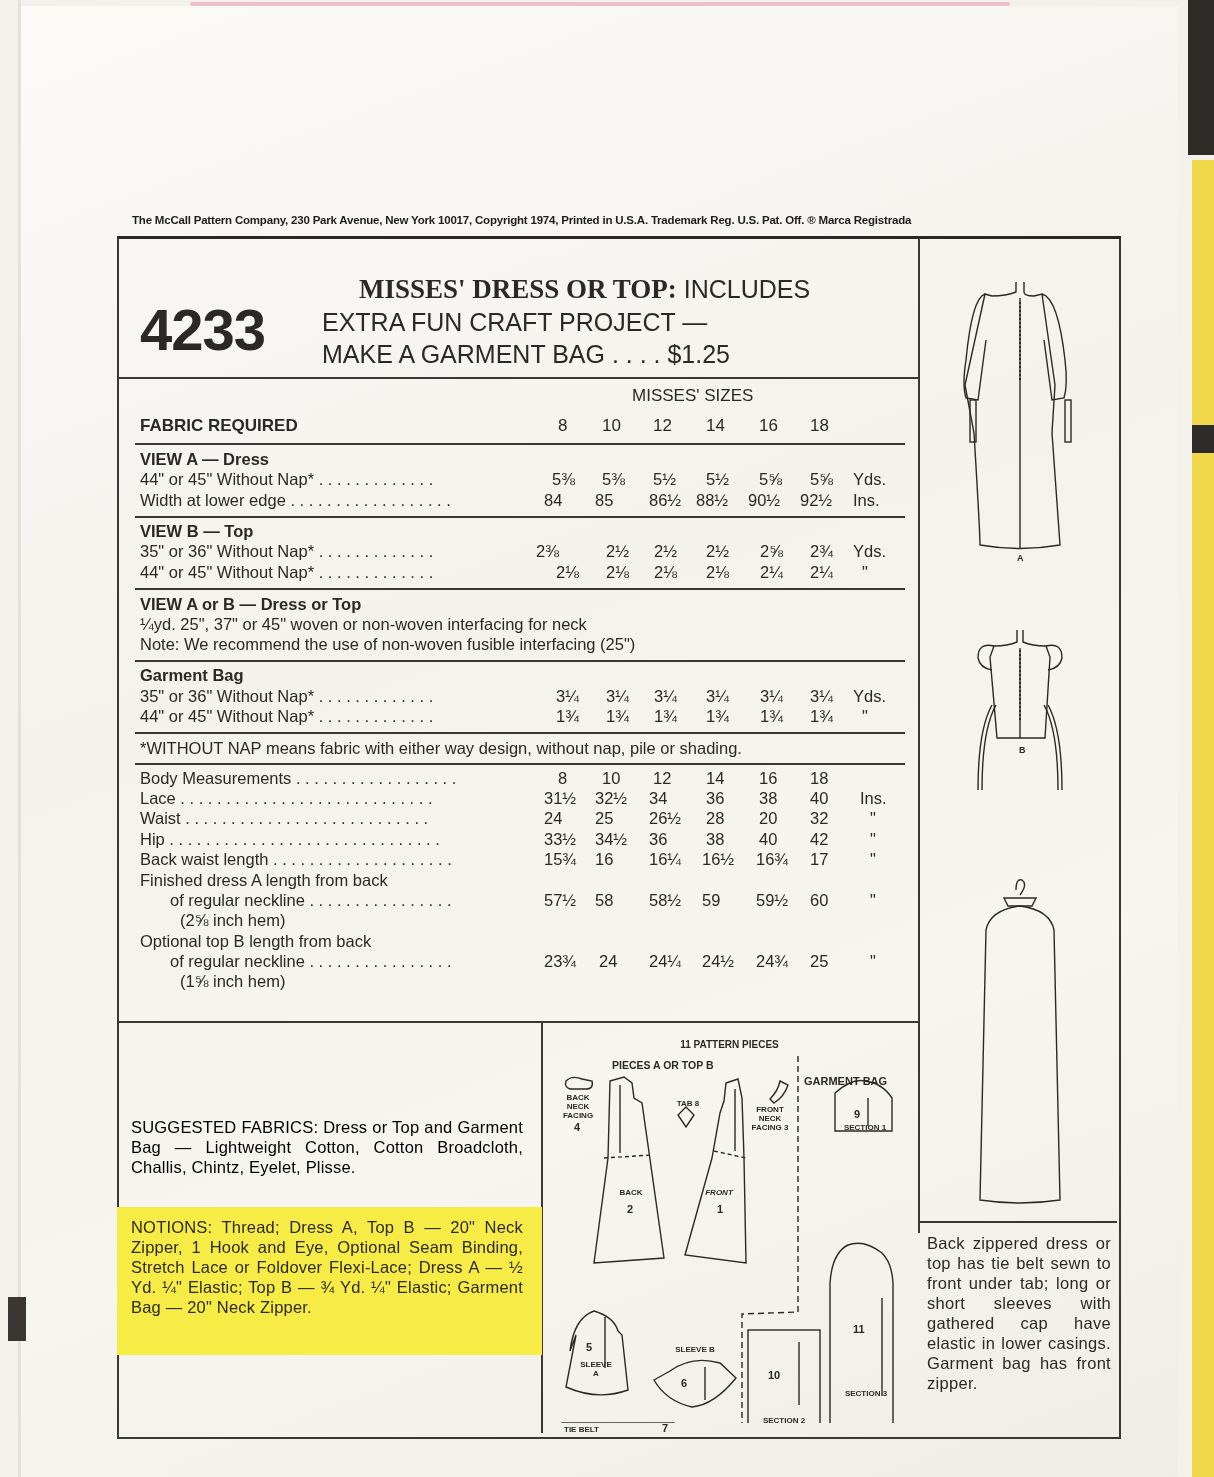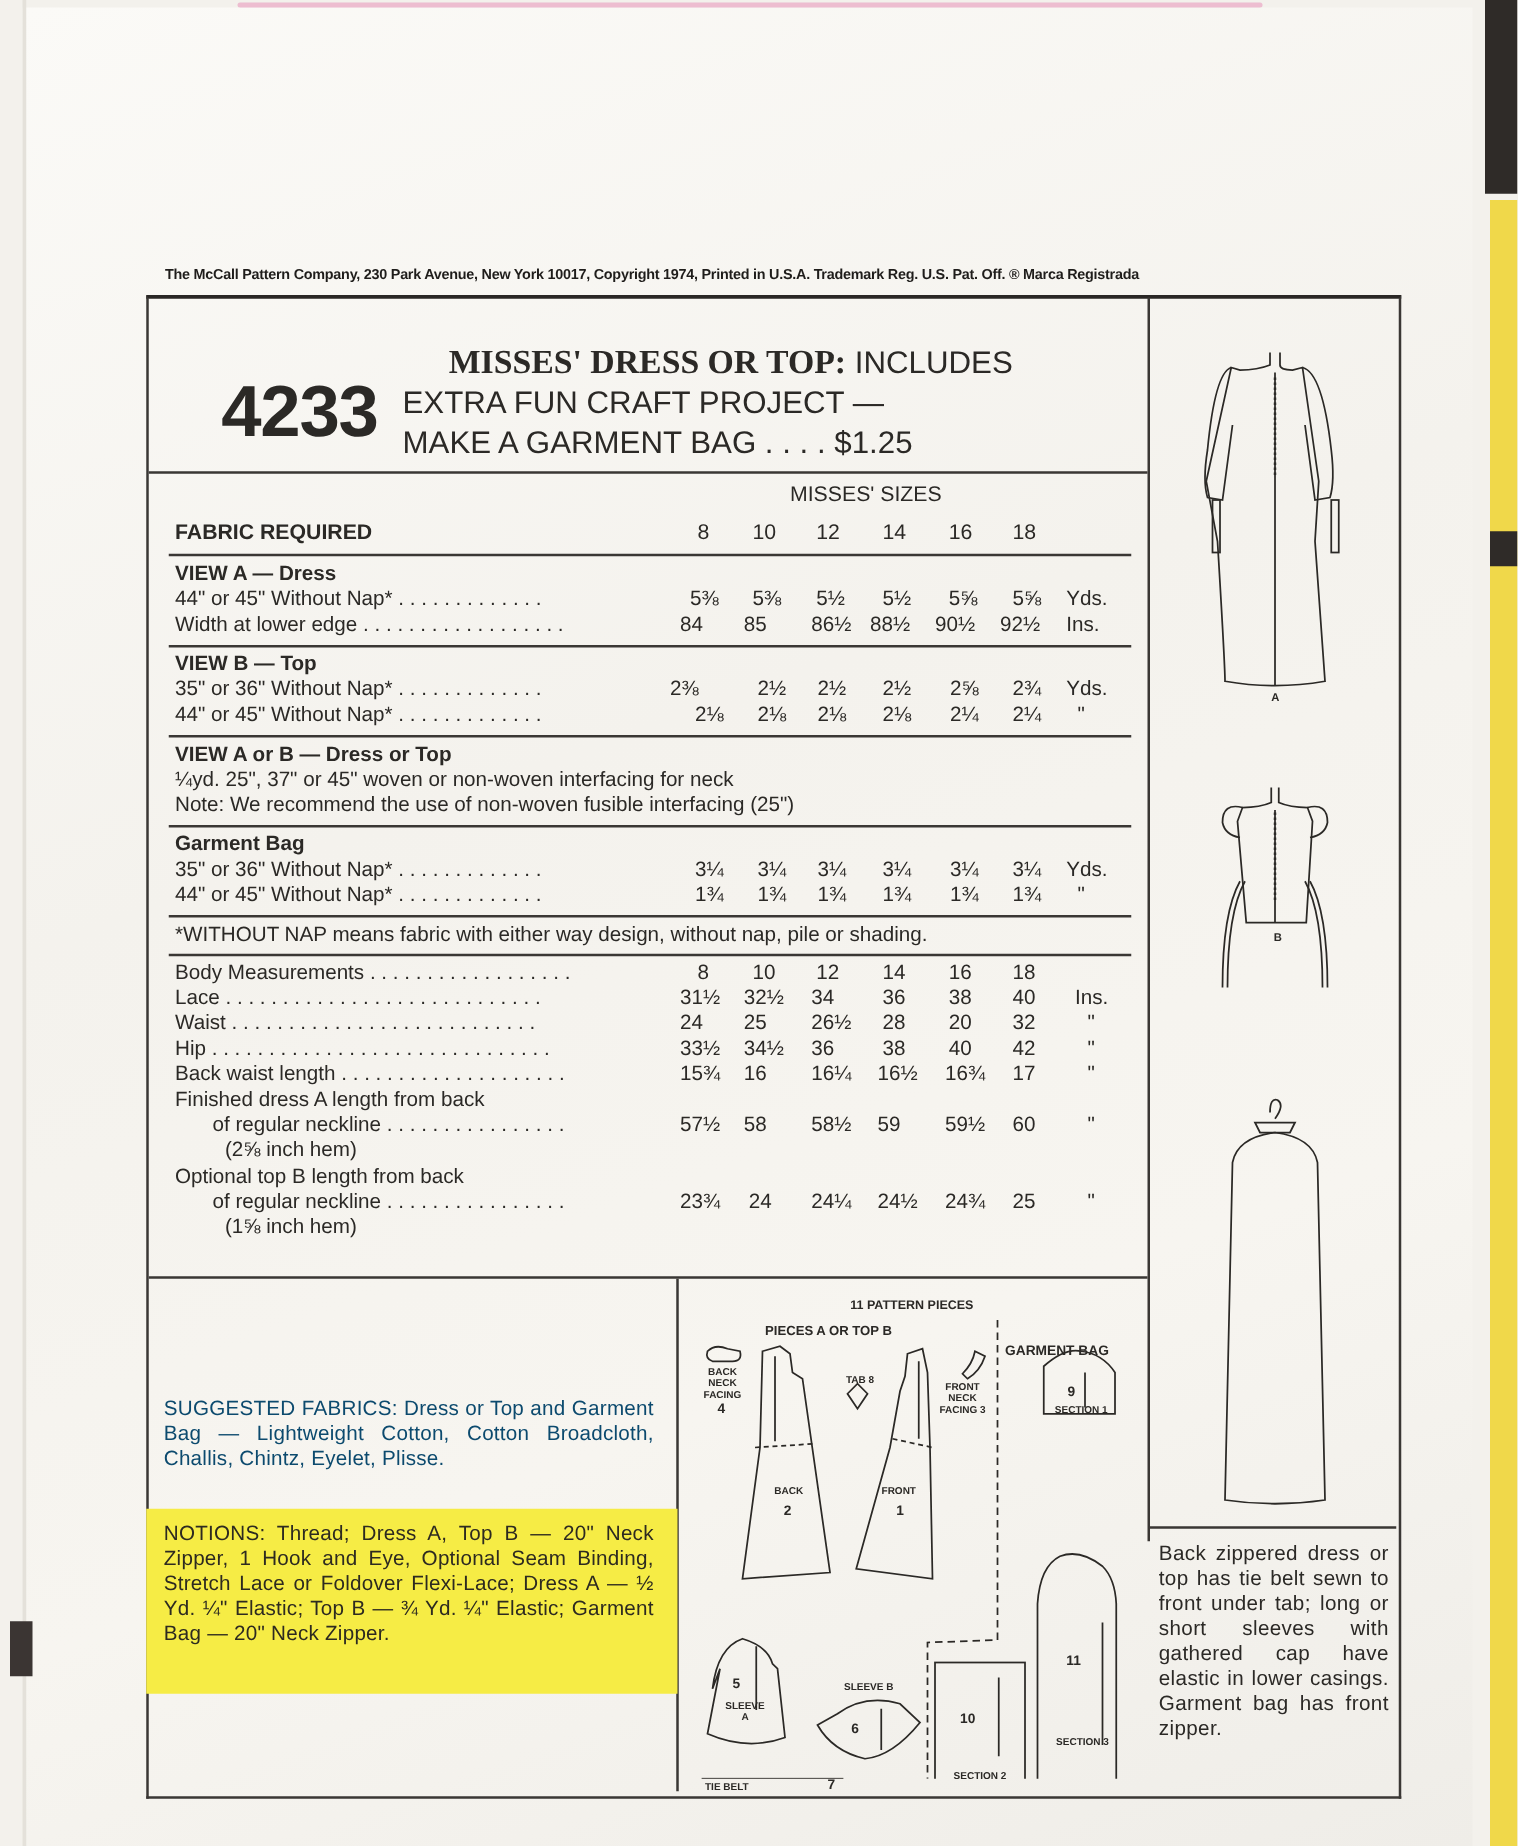--- a/index.html
+++ b/index.html
@@ -20,34 +20,34 @@
   .left-fold { position:absolute; left:18px; top:0; width:3px; height:1477px; background:#e4e1da; }
 
   .copyright {
     position:absolute; left:132px; top:214px; font-size:11.5px; font-weight:bold;
     letter-spacing:-0.2px; white-space:nowrap; color:#1f1d1b;
   }
   .outer-box { position:absolute; left:117px; top:236px; width:1000px; height:1198px; border:2px solid #3a3734; border-top:3px solid #2a2725; }
   .vline-right { position:absolute; left:918px; top:238px; width:2px; height:995px; background:#3a3734; }
   .hline { position:absolute; height:2px; background:#3a3734; }
 
-  .title-num { position:absolute; left:140px; top:296px; font-size:58px; font-weight:bold; letter-spacing:-1px; color:#2b2926;margin-left:37px; }
+  .title-num { position:absolute; left:140px; top:296px; font-size:58px; font-weight:bold; letter-spacing:-1px; color:#2b2926; }
   .title-line1 { position:absolute; left:322px; top:274px; font-family:"Liberation Serif", serif; font-weight:bold; font-size:27px; white-space:nowrap;margin-left:37px; }
   .title-line1 .sans { font-family:"Liberation Sans", sans-serif; font-weight:normal; font-size:25px; }
   .title-line2 { position:absolute; left:322px; top:308px; font-size:25px; white-space:nowrap; }
   .title-line3 { position:absolute; left:322px; top:340px; font-size:25px; white-space:nowrap; }
 
   .row { position:absolute; left:140px; font-size:16.5px; white-space:nowrap; height:20px; line-height:20px; }
   .row .lbl { position:absolute; left:0; }
   .row .c { position:absolute; width:44px; text-align:left; }
   .bold { font-weight:bold;text-align:center; }
   .hdr { font-size:17px; }
   .c0{left:404px}.c1{left:454px}.c2{left:510px}.c3{left:563px}.c4{left:618px}.c5{left:668px}.cu{left:712px}
 
-  .fabrics { position:absolute; left:131px; top:1117px; width:392px; font-size:16.5px; line-height:20px; text-align:justify; color:#0c4a6e; letter-spacing:0.2px; }
+  .fabrics { position:absolute; left:131px; top:1117px; width:392px; font-size:16.5px; line-height:20px; text-align:justify; color:#000000; letter-spacing:0.2px; }
   .notions-bg { position:absolute; left:117px; top:1207px; width:425px; height:148px; background:#f6ec45; }
   .notions { position:absolute; left:131px; top:1217px; width:392px; font-size:16.5px; line-height:20px; text-align:justify; color:#2d2a20; letter-spacing:0.2px; }
   .desc { position:absolute; left:927px; top:1233px; width:184px; font-size:16.5px; line-height:20px; text-align:justify; color:#2b2926; letter-spacing:0.3px; }
 
   .pp-box { position:absolute; left:542px; top:1023px; width:375px; height:400px; }
   .pp-title { position:absolute; left:0; top:16px; width:375px; text-align:center; font-size:10px; font-weight:bold; }
   .pp-sub { position:absolute; left:70px; top:36px; font-size:10.5px; font-weight:bold; }
   .pp-gb { position:absolute; left:262px; top:52px; font-size:11px; font-weight:bold; }
   .lbl-sm { position:absolute; font-size:8px; font-weight:bold; text-align:center; line-height:9px; }
   .num-sm { position:absolute; font-size:11px; font-weight:bold; }
@@ -291,21 +291,21 @@
       <line x1="340" y1="275" x2="340" y2="373"></line>
     </g>
   </svg>
 
   <div class="lbl-sm" style="left:16px;top:70px;width:40px;">BACK NECK FACING</div>
   <div class="num-sm" style="left:32px;top:98px;">4</div>
   <div class="lbl-sm" style="left:126px;top:76px;width:40px;">TAB 8</div>
   <div class="lbl-sm" style="left:202px;top:82px;width:52px;">FRONT NECK FACING 3</div>
   <div class="lbl-sm" style="left:74px;top:165px;width:30px;">BACK</div>
   <div class="num-sm" style="left:85px;top:180px;">2</div>
-  <div class="lbl-sm" style="left:160px;top:165px;width:34px;">FRONT</div>
+  <div class="lbl-sm" style="left:160px;top:165px;width:34px;font-style:italic;">FRONT</div>
   <div class="num-sm" style="left:175px;top:180px;">1</div>
   <div class="num-sm" style="left:44px;top:318px;">5</div>
   <div class="lbl-sm" style="left:36px;top:337px;width:36px;">SLEEVE A</div>
   <div class="lbl-sm" style="left:128px;top:322px;width:50px;">SLEEVE B</div>
   <div class="num-sm" style="left:139px;top:354px;">6</div>
   <div class="lbl-sm" style="left:22px;top:402px;width:40px;text-align:left;">TIE BELT</div>
   <div class="num-sm" style="left:120px;top:399px;">7</div>
   <div class="num-sm" style="left:312px;top:85px;">9</div>
   <div class="lbl-sm" style="left:298px;top:100px;width:50px;">SECTION 1</div>
   <div class="num-sm" style="left:226px;top:346px;">10</div>

